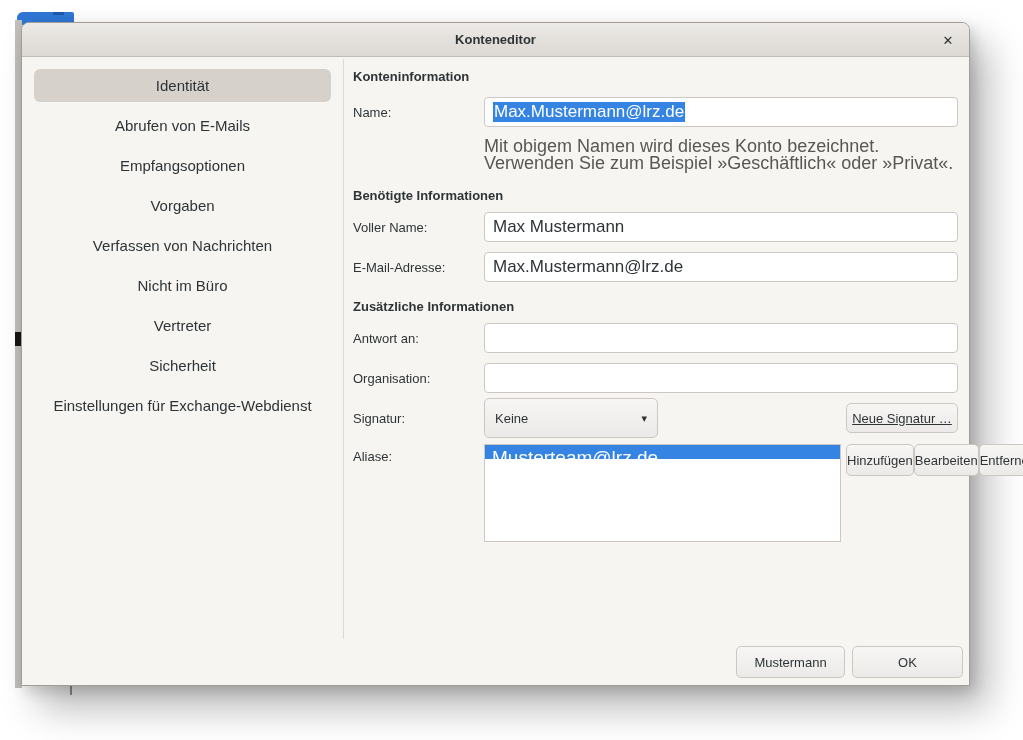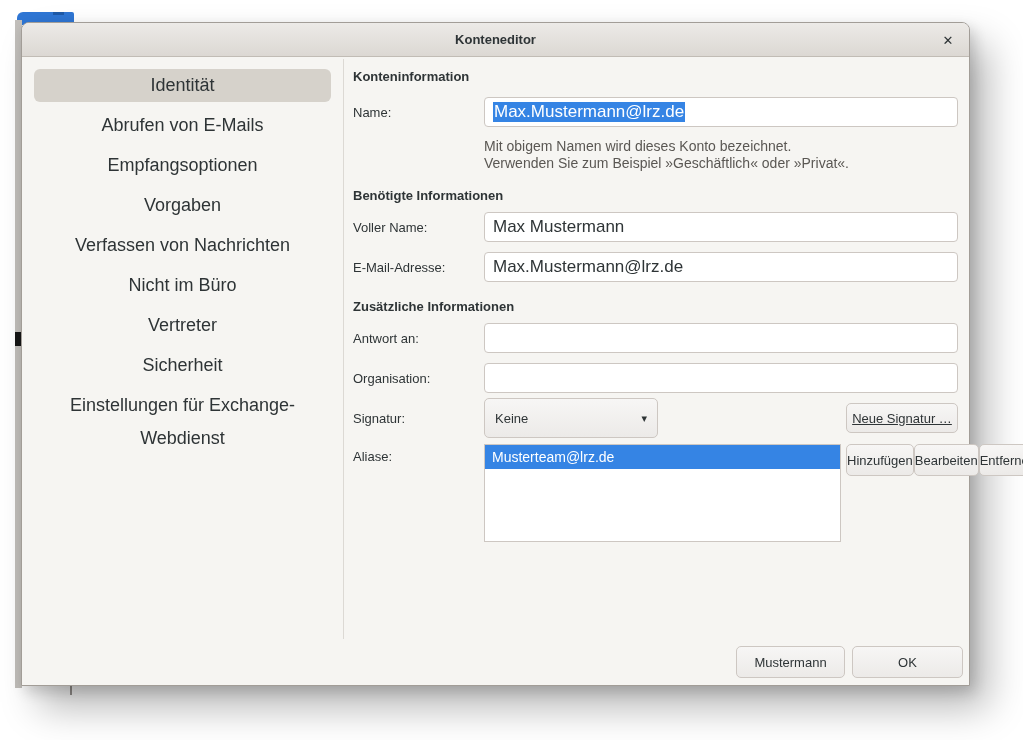--- a/index.html
+++ b/index.html
@@ -22,45 +22,45 @@
     background:linear-gradient(#eceae7,#dcd8d3);border-bottom:1px solid #c1bcb5;
     border-radius:7px 7px 0 0;}
   .titlebar .title{position:absolute;left:0;right:0;top:0;height:34px;line-height:34px;
     text-align:center;font-weight:bold;font-size:13px;color:#2e3436;}
   .close-btn{position:absolute;right:10px;top:7px;width:22px;height:22px;line-height:22px;
     text-align:center;font-size:13px;color:#2e3436;cursor:default;border-radius:4px;}
 
   .body{position:absolute;left:0;top:34px;right:0;bottom:0;}
 
   .sidebar{position:absolute;left:12px;top:12px;width:297px;}
-  .side-item{height:33px;line-height:33px;text-align:center;font-size:18px;color:#2e3436;
+  .side-item{height:33px;line-height:33px;text-align:center;font-size:15px;color:#2e3436;
     border-radius:6px;margin-bottom:7px;}
   .side-item.selected{background:#d6d2cb;}
 
   .v-sep{position:absolute;left:321px;top:2px;width:1px;height:580px;background:#dcd9d4;}
 
   .heading{position:absolute;left:331px;font-size:13px;font-weight:bold;color:#2e3436;}
   .row{position:absolute;left:331px;width:605px;display:flex;align-items:center;}
   .row .lbl{width:125px;text-align:left;font-size:13px;color:#2e3436;flex:none;margin-right:6px;}
   .entry{height:30px;background:#ffffff;border:1px solid #cdc7c2;border-radius:4px;
     display:flex;align-items:center;padding:0 8px;font-size:17px;color:#2e3436;flex:1;}
   .sel-text{background:#3584e4;color:#ffffff;padding:0 1px;}
 
-  .help{position:absolute;left:462px;top:81px;font-size:14px;color:#5a5753;line-height:17px;}
+  .help{position:absolute;left:462px;top:81px;font-size:18px;color:#5a5753;line-height:17px;}
 
   .btn{background:linear-gradient(#f7f6f5,#eceae8);border:1px solid #cdc7c2;border-radius:5px;
     font-size:13px;color:#2e3436;display:flex;align-items:center;justify-content:center;height:40px;}
   .dropdown{width:174px;flex:none;justify-content:space-between;padding:0 10px;}
   .dd-arrow{font-size:11px;color:#2e3436;}
   .new-sig{width:112px;flex:none;margin-left:auto;height:30px;text-decoration:underline;}
 
   .alias-row{align-items:flex-start;}
   .alias-row .lbl{line-height:20px;padding-top:3px;}
   .alias-list{width:357px;height:98px;background:#ffffff;border:1px solid #cdc7c2;flex:none;overflow:hidden;}
-  .alias-item{height:24px;line-height:25px;padding:0 7px;font-size:14px;}
+  .alias-item{height:14px;line-height:25px;padding:0 7px;font-size:19px;}
   .alias-item.selected{background:#3584e4;color:#ffffff;}
   .alias-btns{margin-left:auto;display:flex;flex-direction:row;width:112px;}
   .alias-btns .btn{height:32px;margin-bottom:2px;border-radius:5px;}
 
   .footer-btn{position:absolute;height:32px;}
   .cancel{left:714px;top:589px;width:109px;}
   .ok{left:830px;top:589px;width:111px;}
 </style>
 </head>
 <body>

